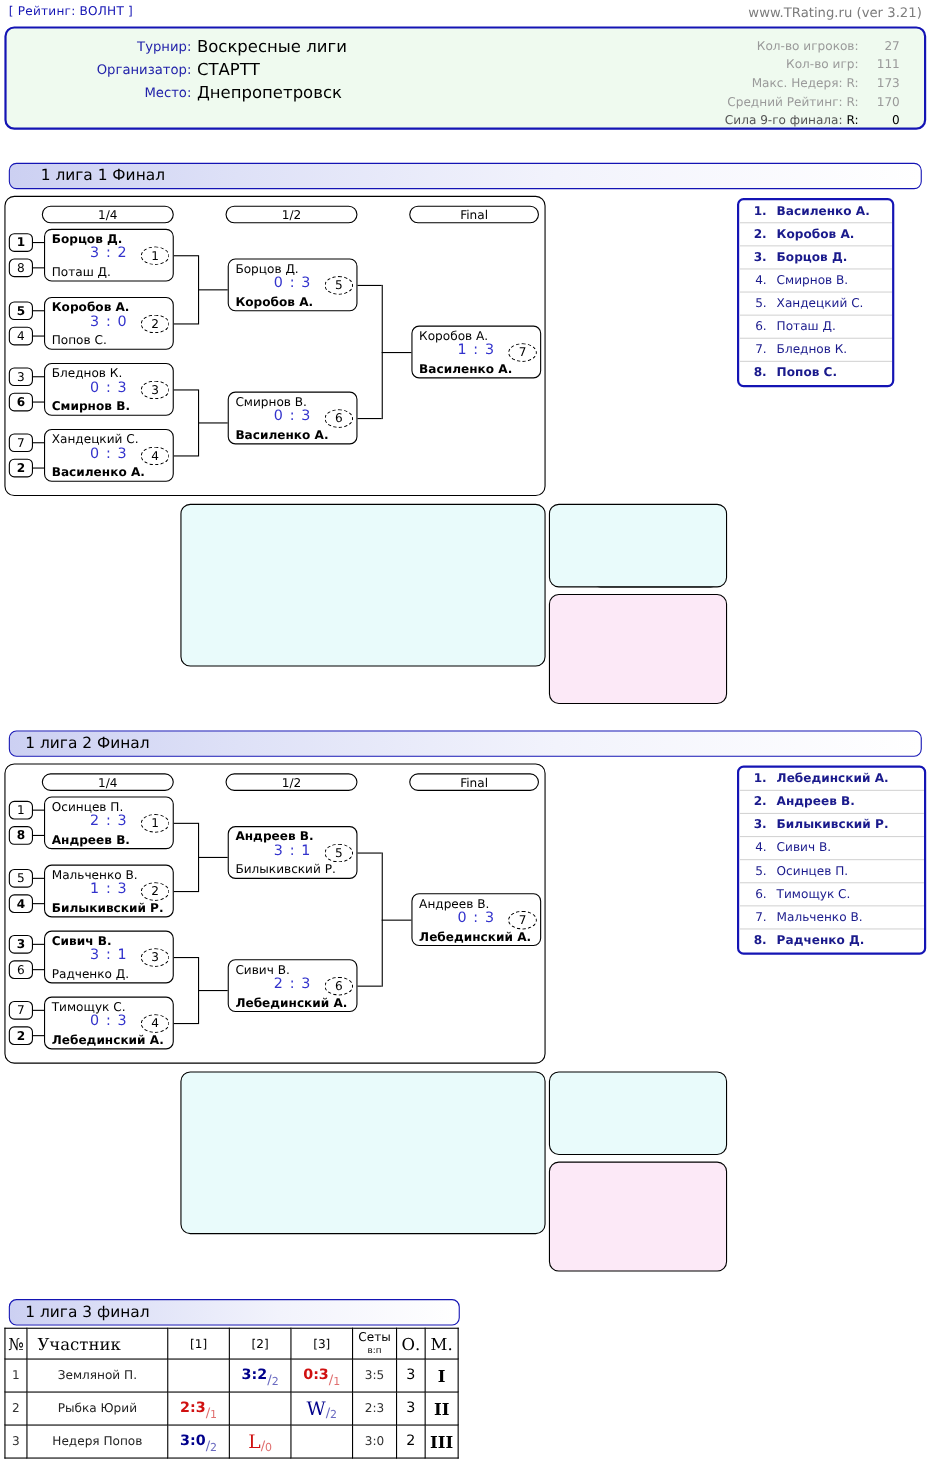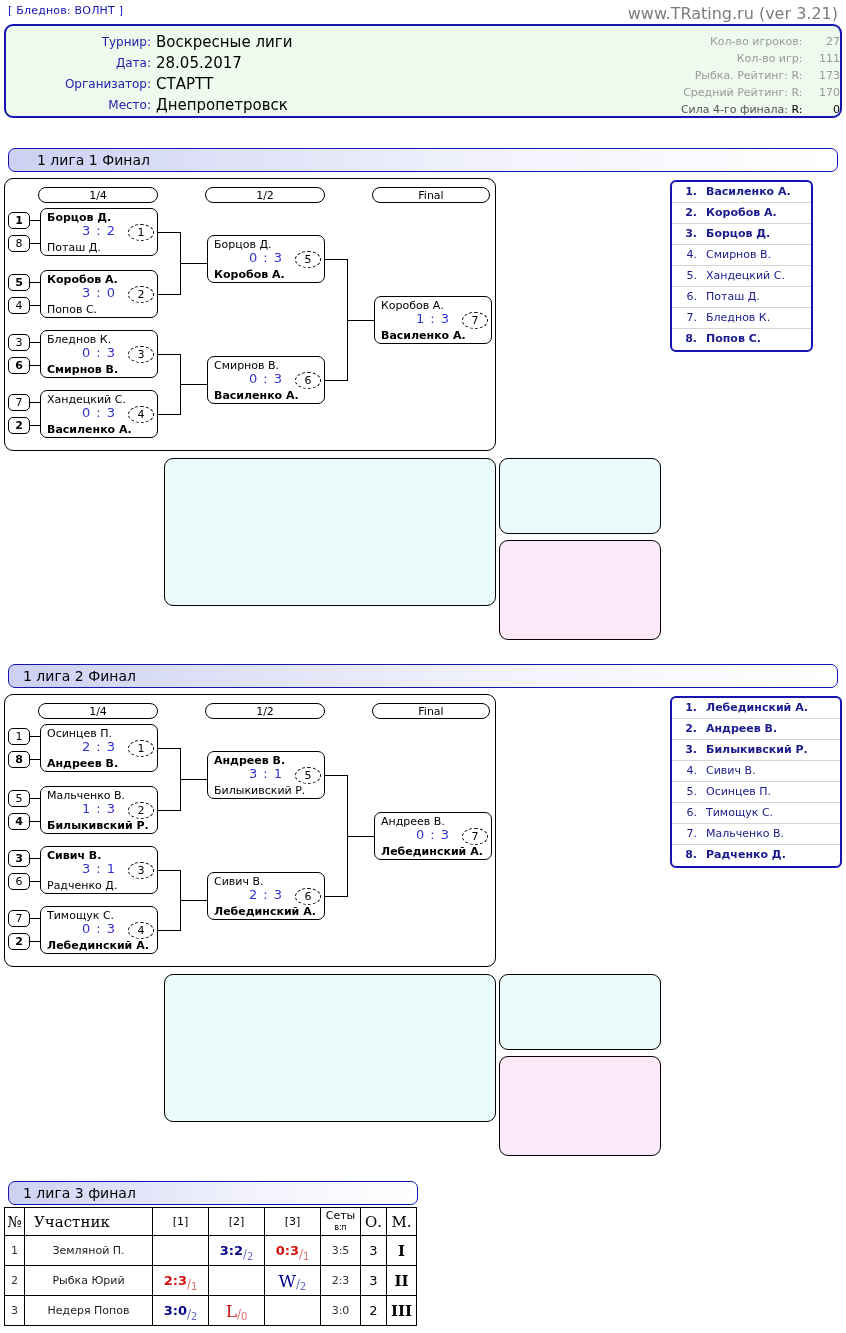--- a/index.html
+++ b/index.html
@@ -12,39 +12,39 @@
 
   .abs { position: absolute; }
 
   
   #rating-tag {
     left: 8px; top: 4px;
     color: #1414b4; font-size: 11px; letter-spacing: .2px;
   }
   #site-ver {
     right: 8px; top: 4px;
-    color: #7c7c7c; font-size: 16px;
+    color: #7c7c7c; font-size: 12px;
   }
 
   
   #info-panel {
     left: 4px; top: 24px; width: 838px; height: 94px;
     border: 2px solid #1414b4; border-radius: 9px;
     background: #effaef;
   }
-  .info-rows { position: absolute; left: 0; top: 5px; }
+  .info-rows { position: absolute; left: 0; top: 5px; padding-left: 23px; }
   .info-row { height: 21px; line-height: 21px; white-space: nowrap; }
   .info-lbl {
     display: inline-block; width: 150px; text-align: right;
     color: #2222aa; font-size: 12px; padding-right: 5px; vertical-align: middle;
   }
   .info-val {
     display: inline-block; color: #000; font-size: 15px; vertical-align: middle;
   }
-  .stat-rows { position: absolute; right: 0; top: 7px; }
+  .stat-rows { position: absolute; right: 22px; top: 7px; }
   .stat-row { height: 17px; line-height: 17px; white-space: nowrap; text-align: right; font-size: 11px; }
   .stat-lbl { color: #9a9a9a; }
   .stat-val { color: #9a9a9a; display: inline-block; min-width: 34px; text-align: right; }
   .stat-row.strong .stat-lbl { color: #555; }
   .stat-row.strong .stat-val { color: #000; }
   .stat-rkey { color: #9a9a9a; display:inline-block; }
   .stat-row.strong .stat-rkey { color: #000; }
 
   
   .sect-title {
@@ -149,59 +149,56 @@
   .res .pt { font-size: 10px; vertical-align: middle; position: relative; top: 6px; }
   .res.win  .sc { color: #00008b; } .res.win  .sl { color: #6a6ac0; } .res.win  .pt { color: #6a6ac0; }
   .res.loss .sc { color: #d01010; } .res.loss .sl { color: #e07070; } .res.loss .pt { color: #e07070; }
   .res .wl { font-family: "DejaVu Serif", serif; font-size: 17px; vertical-align: middle; }
   .res.win  .wl { color: #00008b; }
   .res.loss .wl { color: #d01010; }
 </style>
 </head>
 <body>
 
-<div class="abs" id="rating-tag">[ Бледнов: ВОЛНТ ]</div>
+<div class="abs" id="rating-tag">[ Рейтинг: ВОЛНТ ]</div>
 <div class="abs" id="site-ver">www.TRating.ru (ver 3.21)</div>
 
 <div class="abs" id="info-panel">
   <div class="info-rows">
     <div class="info-row">
       <span class="info-lbl">Турнир:</span><span class="info-val">Воскресные лиги</span>
-    </div>
-    <div class="info-row">
-      <span class="info-lbl">Дата:</span><span class="info-val">28.05.2017</span>
     </div>
     <div class="info-row">
       <span class="info-lbl">Организатор:</span><span class="info-val">СТАРТТ</span>
     </div>
     <div class="info-row">
       <span class="info-lbl">Место:</span><span class="info-val">Днепропетровск</span>
     </div>
   </div>
   <div class="stat-rows">
     <div class="stat-row">
       <span class="stat-lbl">Кол-во игроков:</span>
       <span class="stat-val">27</span>
     </div>
     <div class="stat-row">
       <span class="stat-lbl">Кол-во игр:</span>
       <span class="stat-val">111</span>
     </div>
     <div class="stat-row">
-      <span class="stat-lbl">Рыбка. Рейтинг:</span>
+      <span class="stat-lbl">Макс. Недеря:</span>
       <span class="stat-rkey">R:</span>
       <span class="stat-val">173</span>
     </div>
     <div class="stat-row">
       <span class="stat-lbl">Средний Рейтинг:</span>
       <span class="stat-rkey">R:</span>
       <span class="stat-val">170</span>
     </div>
     <div class="stat-row strong">
-      <span class="stat-lbl">Сила 4-го финала:</span>
+      <span class="stat-lbl">Сила 9-го финала:</span>
       <span class="stat-rkey">R:</span>
       <span class="stat-val">0</span>
     </div>
   </div>
 </div>
 
 <div class="abs sect-title" style="left:8px; top:148px; width:830px;padding-left:28px;">1 лига 1 Финал</div>
 
 <div class="abs frame" id="s1-frame" style="left:4px; top:178px; width:492px; height:273px;"></div>
 

